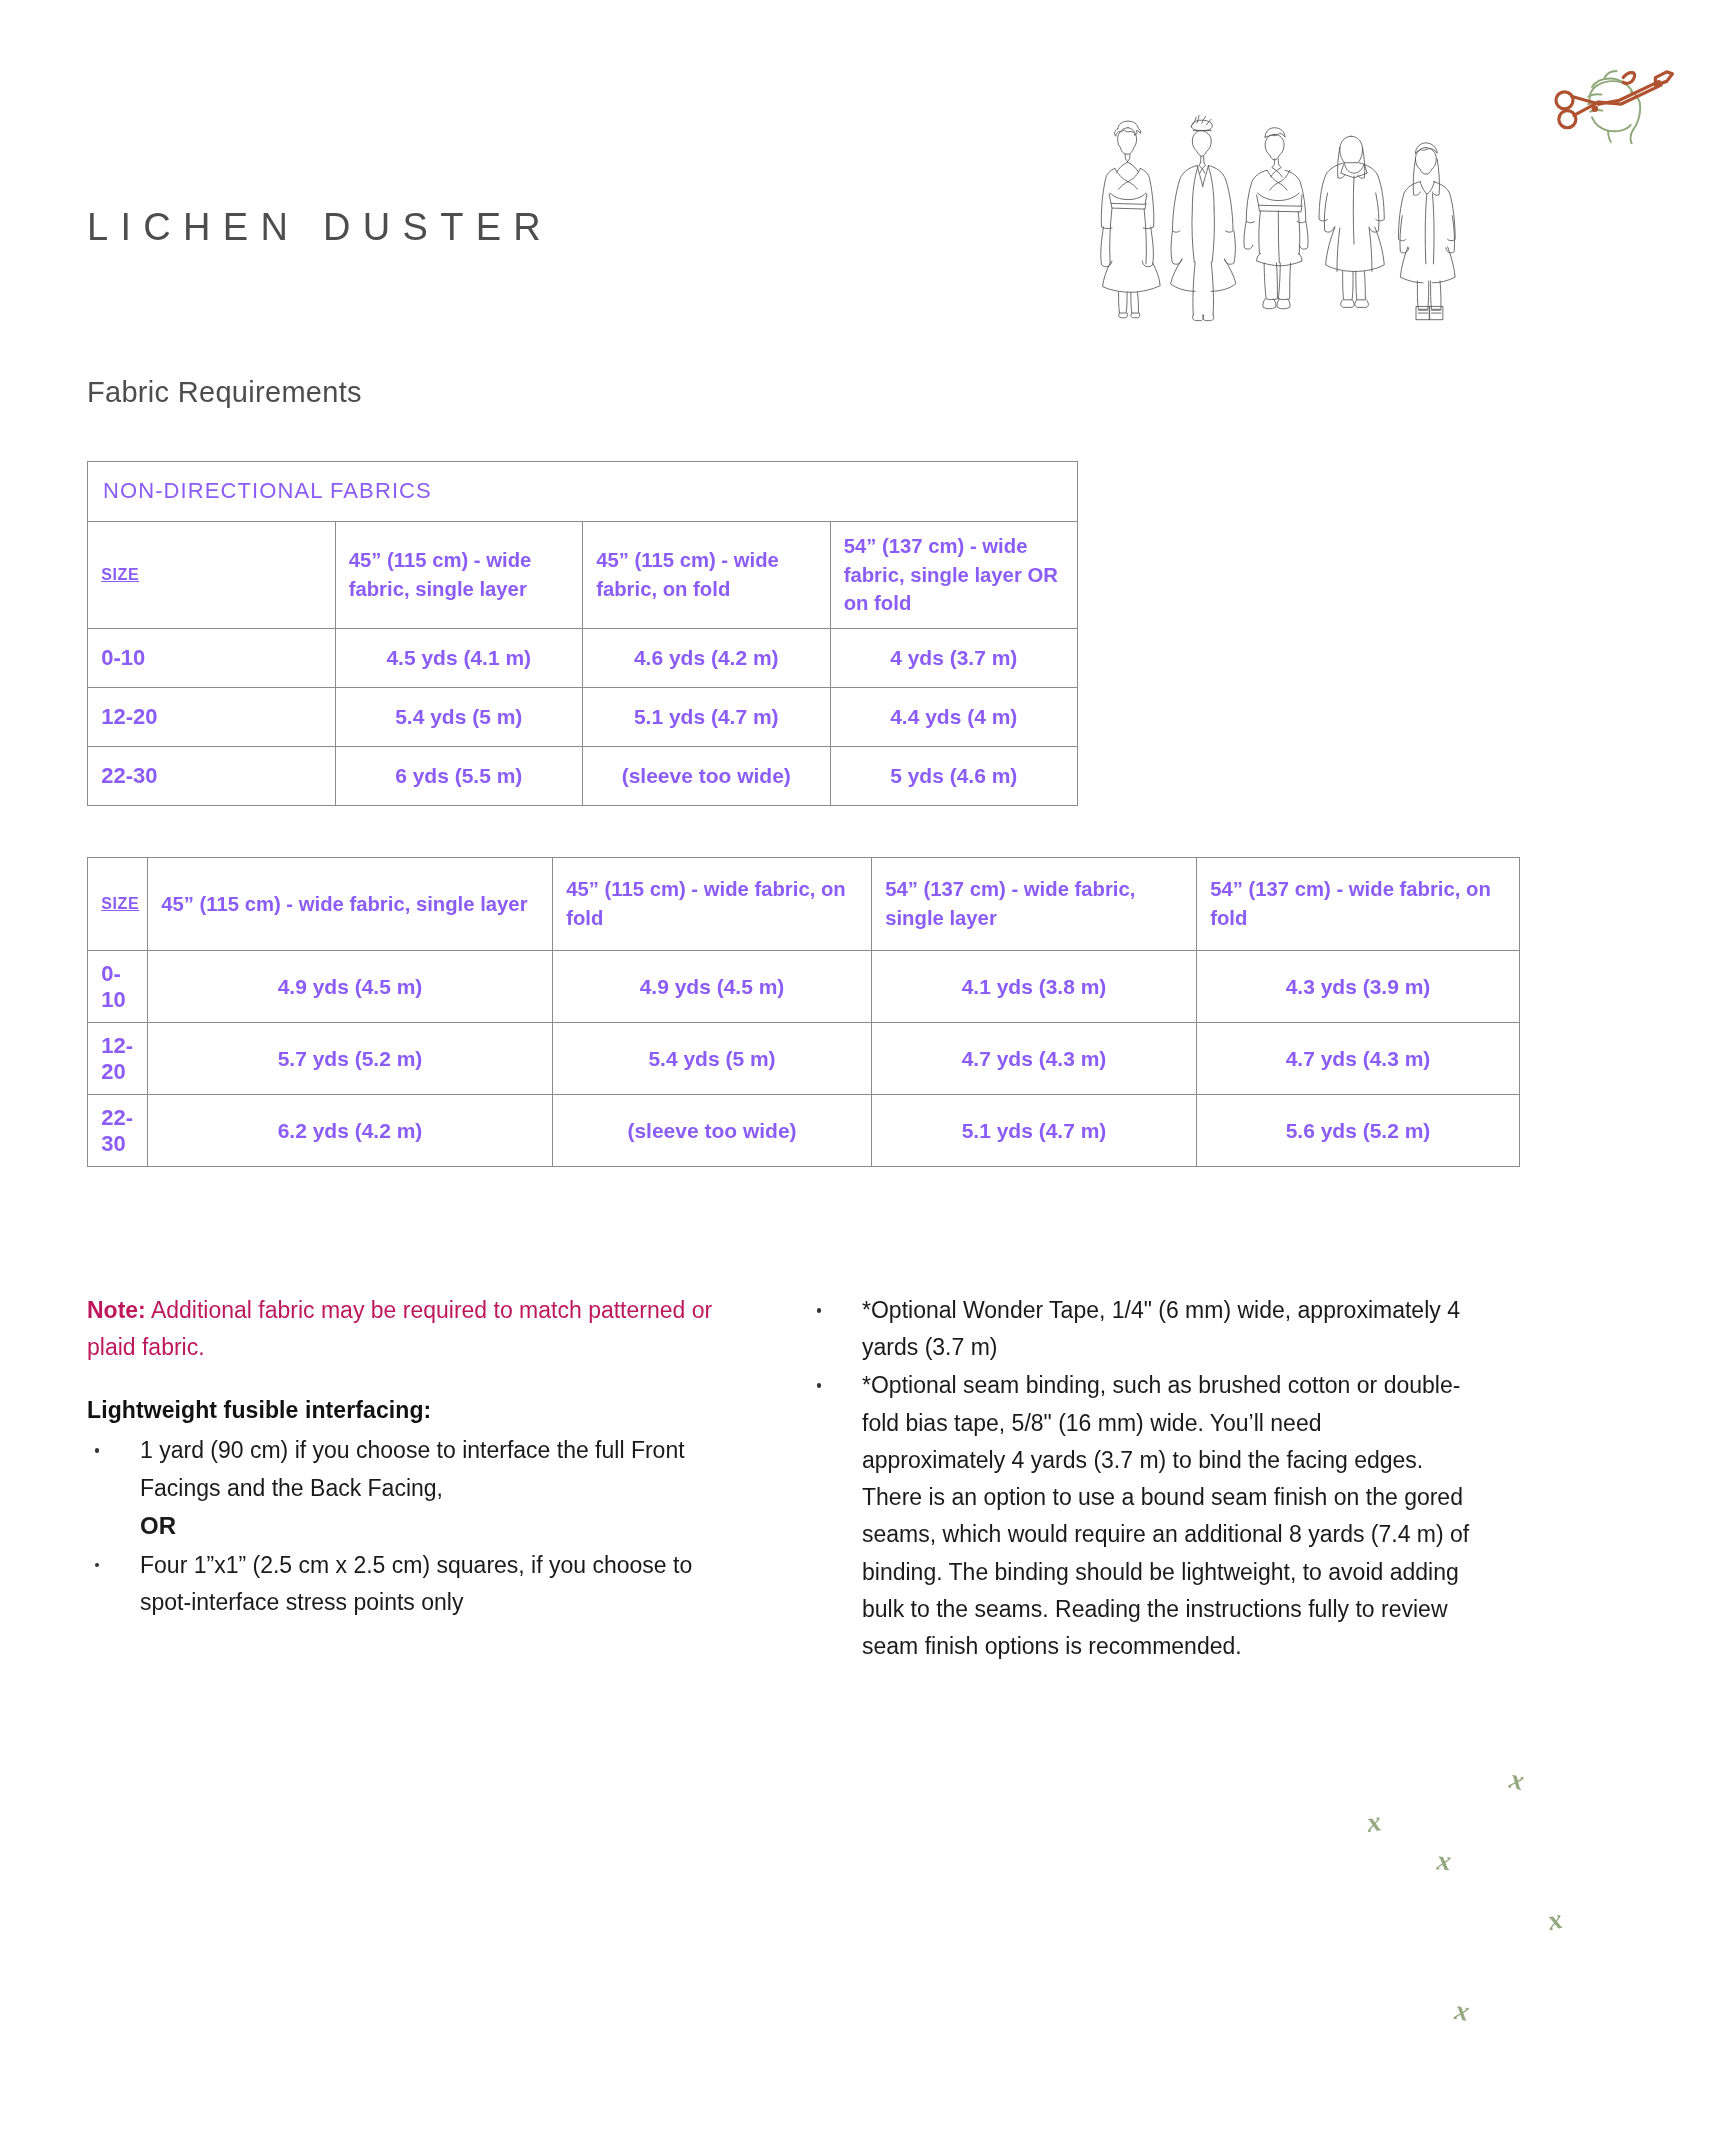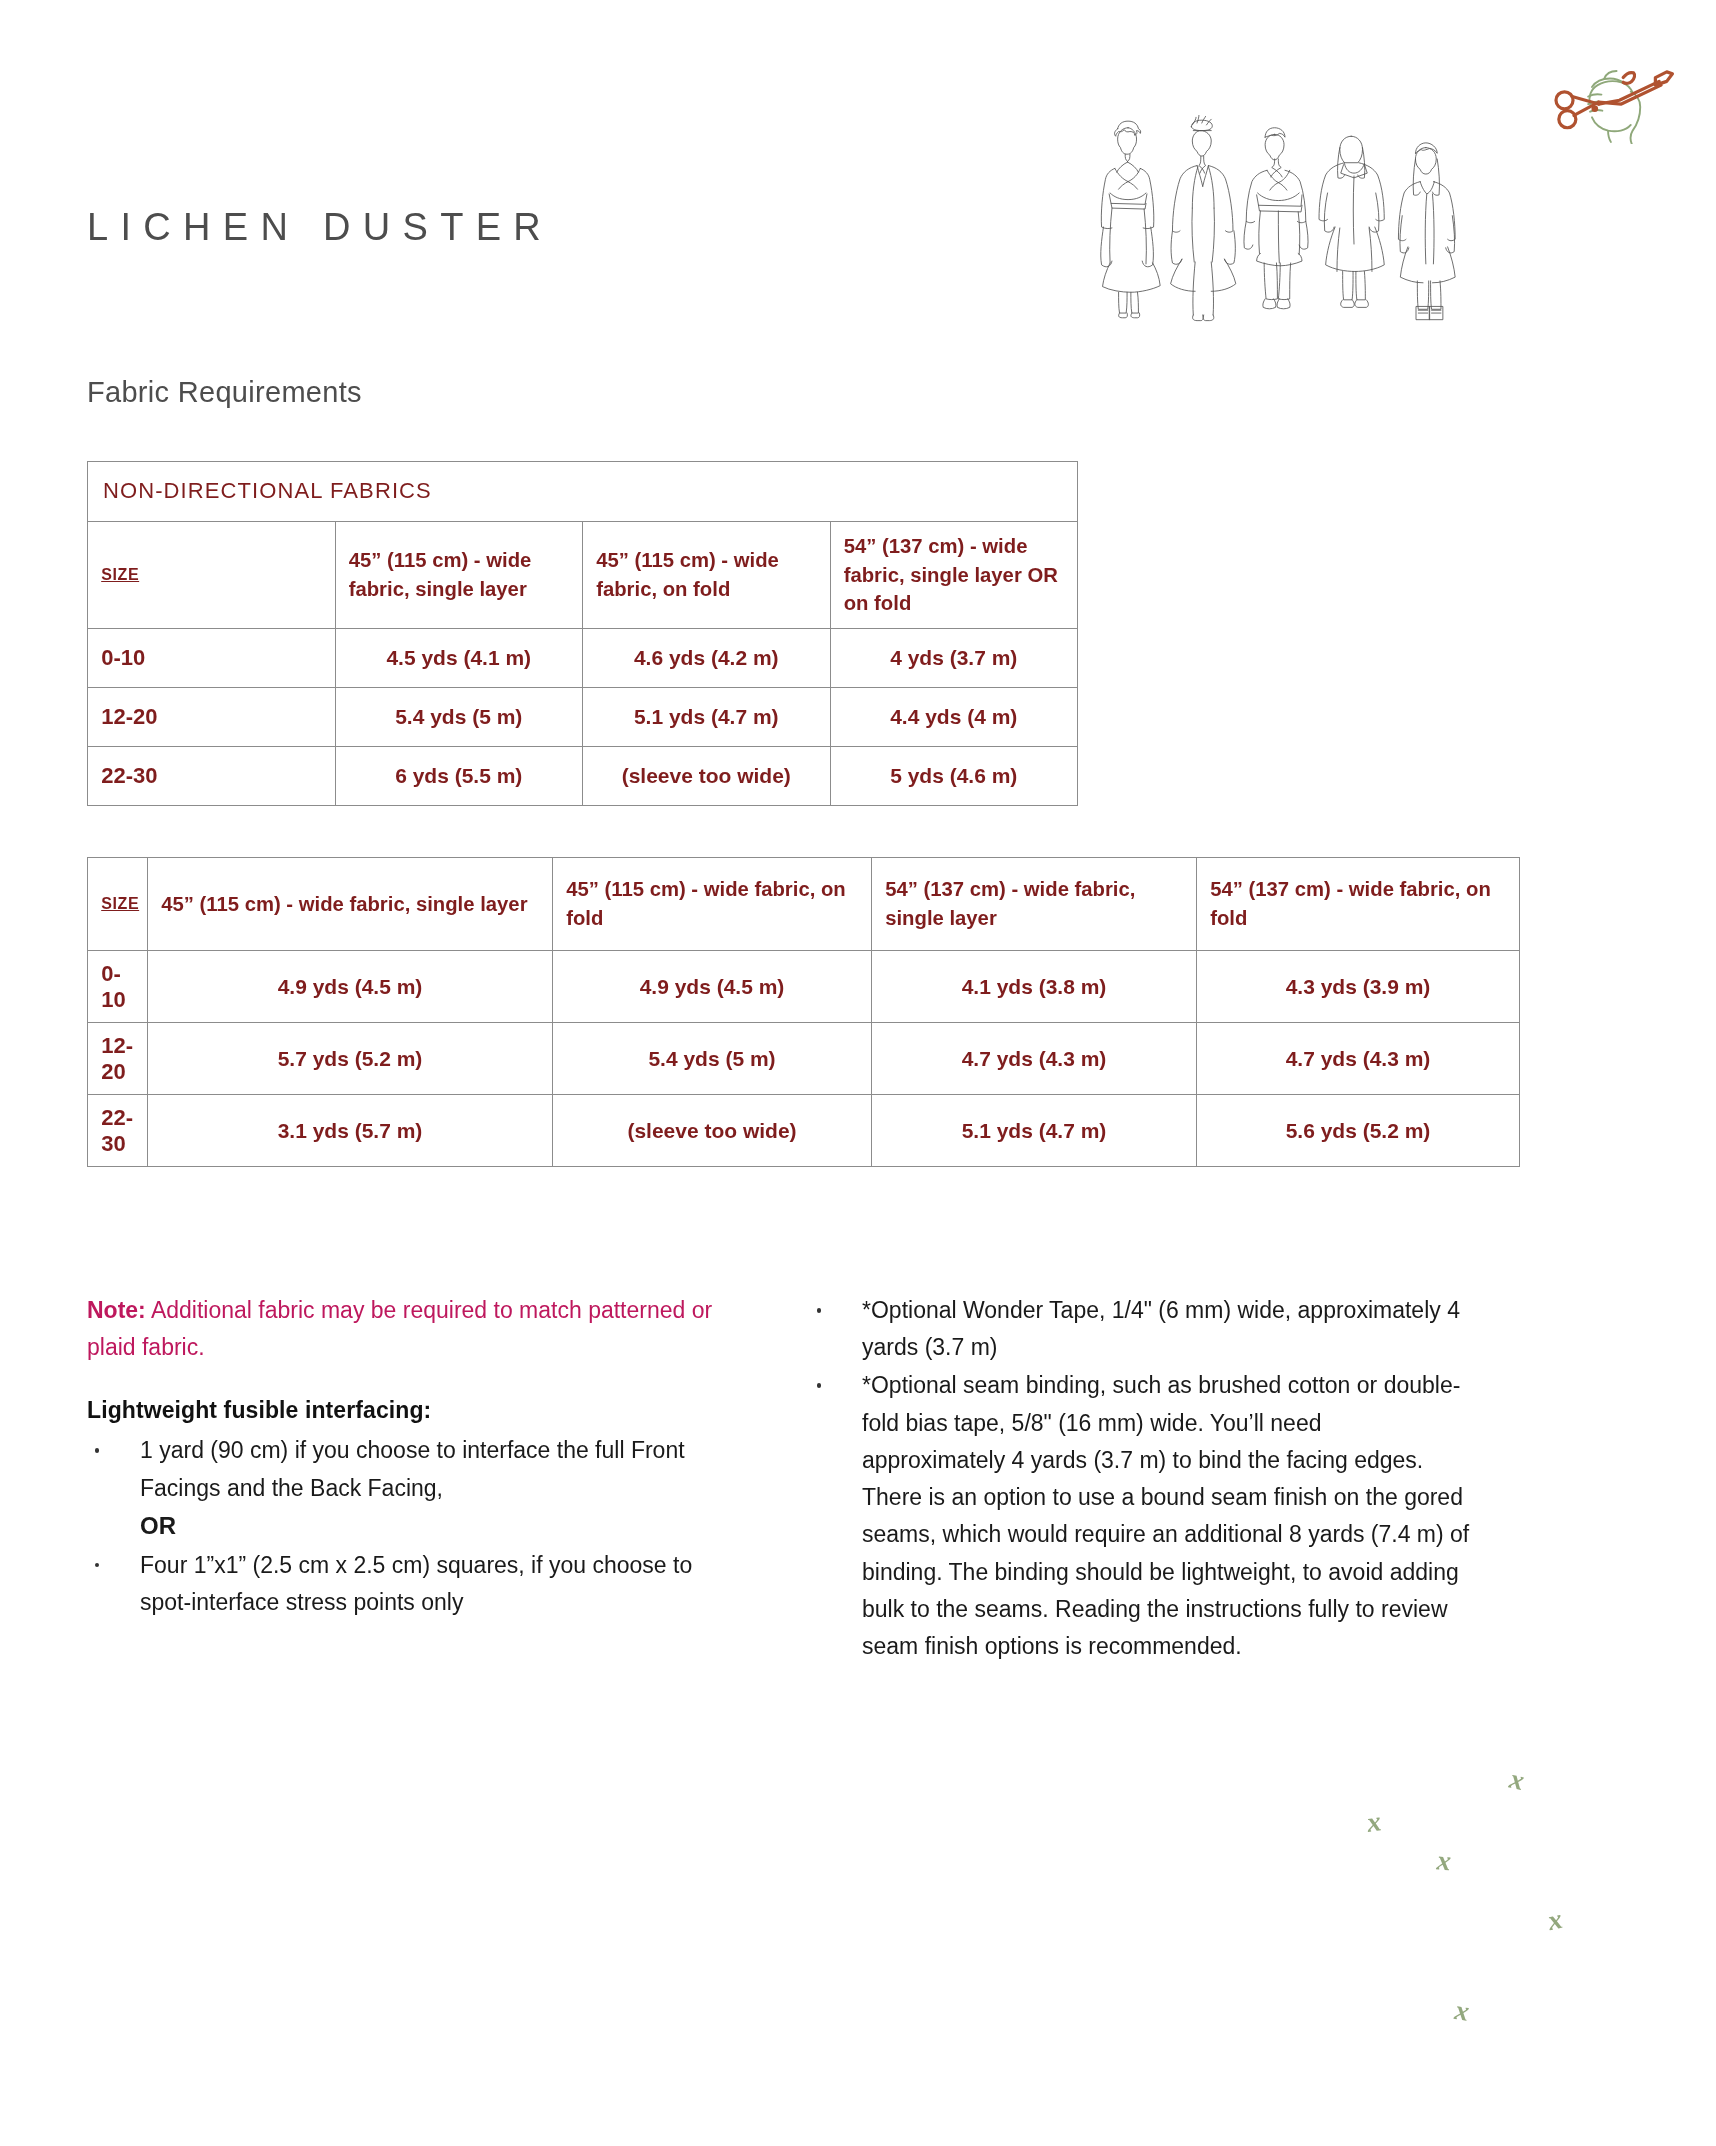--- a/index.html
+++ b/index.html
@@ -46,21 +46,21 @@
   .fabric-table {
     position:absolute;
     border-collapse: collapse;
     table-layout: fixed;
   }
   .fabric-table td, .fabric-table th {
     border: 1.4px solid #8c8c8c;
     padding: 0;
     vertical-align: middle;
     font-weight: 700;
-    color:#7f1d1d;
+    color:#8b5cf6;
   }
   .tbl-banner {
     text-align:left;
     padding: 12.3px 15px 14px 15px !important;
     font-size: 22px;
     letter-spacing: 1.1px;
     line-height: 1.5;
     font-weight: 500 !important;
   }
   .col-head {
@@ -314,21 +314,21 @@
   </tr>
   <tr class="r-data">
     <td class="size-cell">12-20</td>
     <td class="val-cell">5.7 yds (5.2 m)</td>
     <td class="val-cell">5.4 yds (5 m)</td>
     <td class="val-cell">4.7 yds (4.3 m)</td>
     <td class="val-cell">4.7 yds (4.3 m)</td>
   </tr>
   <tr class="r-data">
     <td class="size-cell">22-30</td>
-    <td class="val-cell">3.1 yds (5.7 m)</td>
+    <td class="val-cell">6.2 yds (4.2 m)</td>
     <td class="val-cell">(sleeve too wide)</td>
     <td class="val-cell">5.1 yds (4.7 m)</td>
     <td class="val-cell">5.6 yds (5.2 m)</td>
   </tr>
 </tbody>
   </table>
 
 <div id="notes-column">
   <p class="body-para"><span class="lead-bold">Note:</span><span> Additional fabric may be required to match patterned or plaid fabric.</span></p>
 

